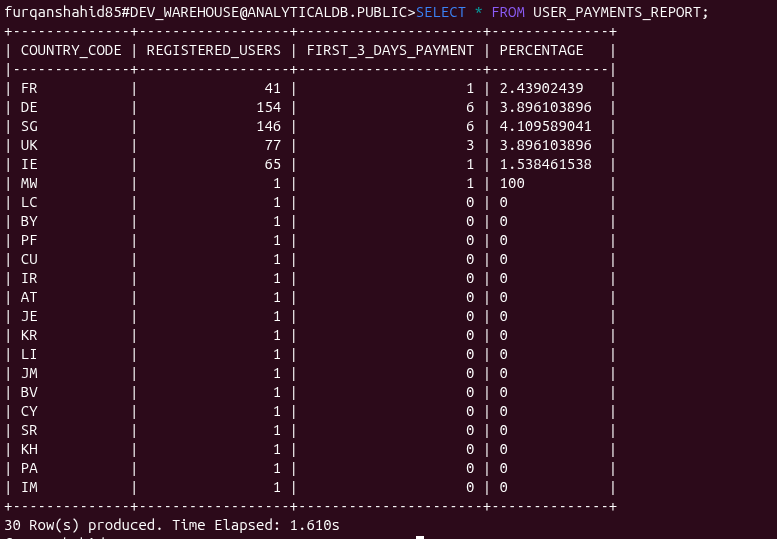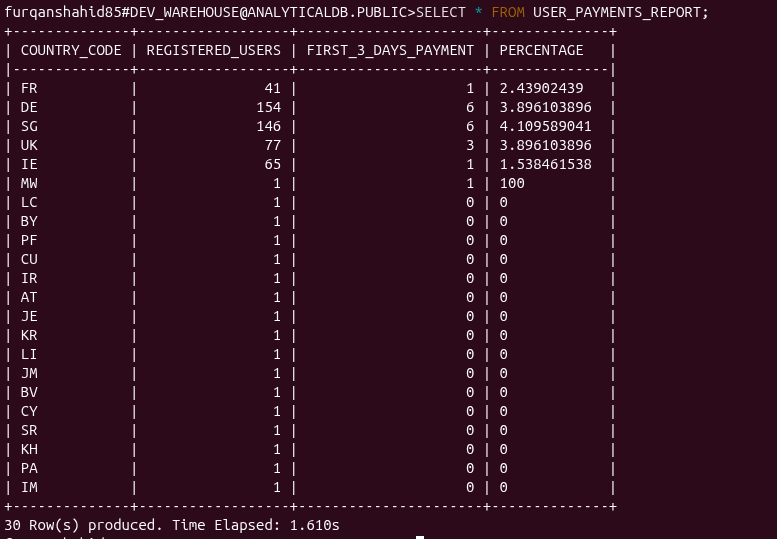--- a/index.html
+++ b/index.html
@@ -12,23 +12,23 @@
   }
   .terminal {
     font-family: "Ubuntu Mono", "DejaVu Sans Mono", "Menlo", "Consolas", monospace;
     font-size: 15px;
     line-height: 19px;
     color: #ffffff;
     white-space: pre;
     padding: 2px 4px;
     letter-spacing: 0;
   }
-  .kw1 { color: #e5e5e5; }  
+  .kw1 { color: #3b82f6; }  
   .kw2 { color: #06989a; }  
-  .kw3 { color: #a16207; }  
+  .kw3 { color: #8b5cf6; }  
   .cursor {
     display: inline-block;
     width: 8px;
     height: 15px;
     background: #ffffff;
     vertical-align: -2px;
   }
 </style>
 </head>
 <body>

